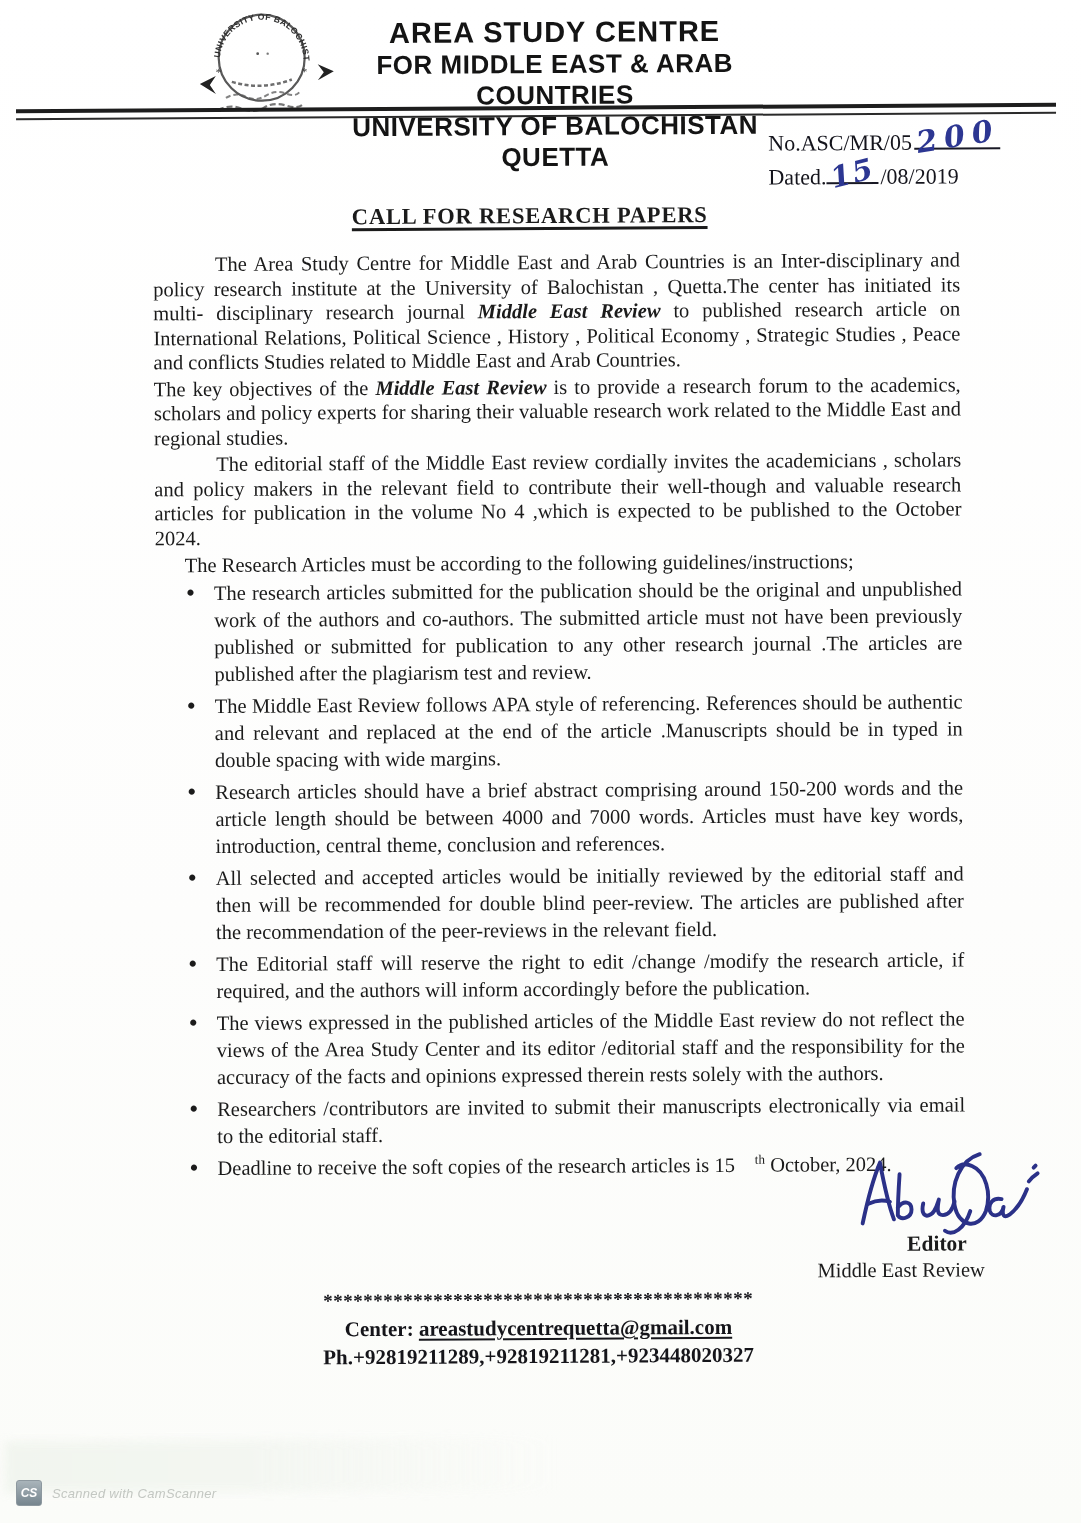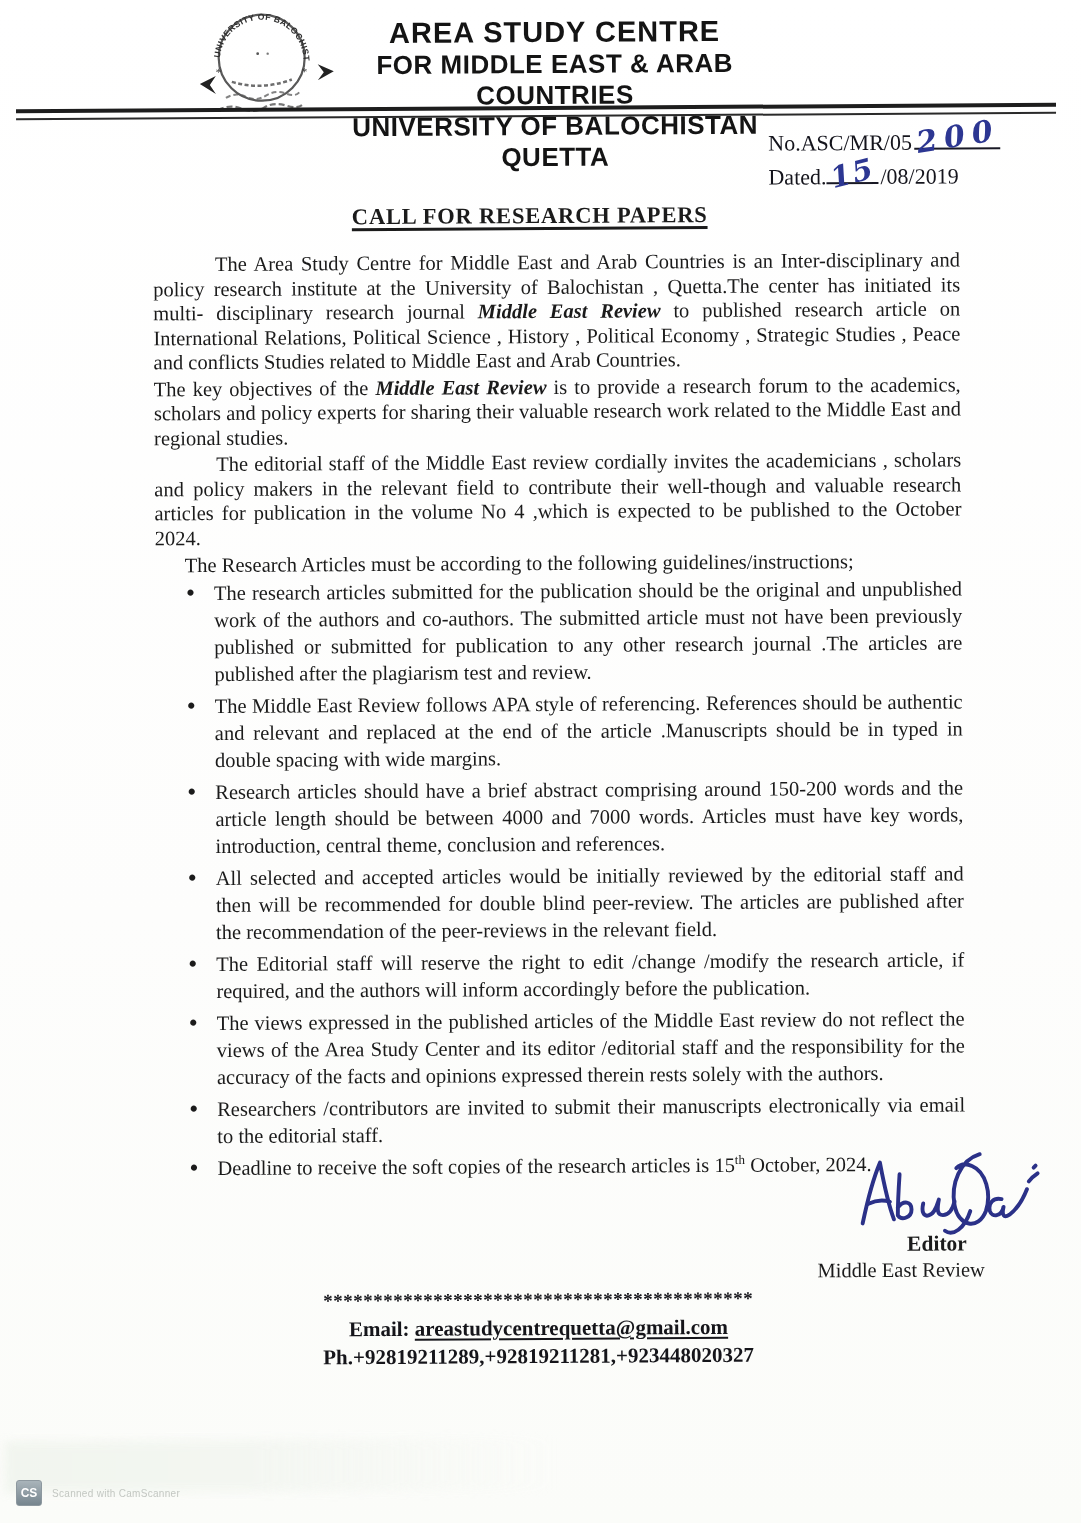--- a/index.html
+++ b/index.html
@@ -40,45 +40,45 @@
   
   .body{position:absolute;left:156px;top:250px;width:807px;font-size:20.5px;text-align:justify;}
   .body p{margin:0;}
   .p1{text-indent:62px;line-height:24.5px;}
   .p2{line-height:24.5px;margin-top:2px !important;}
   .p3{text-indent:62px;line-height:24.5px;margin-top:2px !important;}
   .guidelines{margin-left:30px !important;margin-top:3px !important;line-height:24px;text-align:left;}
   ul.bullets{list-style:none;margin:3px 0 0 0;padding:0 0 0 29px;}
   ul.bullets li{position:relative;padding-left:30px;line-height:27px;margin-bottom:5px;text-align:justify;}
   ul.bullets li::before{content:"\2022";position:absolute;left:2px;top:-1px;font-size:26px;}
-  sup{font-size:13px;vertical-align:super;line-height:0;}
+  sup{font-size:13px;vertical-align:super;line-height:0;margin-left:20px;}
 
   
   .sig-svg{position:absolute;left:852px;top:1148px;width:186px;height:100px;}
   .sig-block{position:absolute;left:800px;top:1233px;width:196px;text-align:center;}
   .editor{font-size:21.5px;font-weight:700;padding-left:72px;line-height:26px;}
   .mer{font-size:20.5px;line-height:26px;}
 
   
   .footer{position:absolute;left:150px;top:1288px;width:770px;text-align:center;font-weight:700;color:#15151a;}
   .stars{font-size:19px;letter-spacing:0.5px;line-height:24px;white-space:nowrap;}
   .email-line{font-size:21px;line-height:28px;margin-top:2px;}
   .email-addr{text-decoration:underline;text-decoration-thickness:2px;text-underline-offset:3px;}
   .phone{font-size:21px;line-height:28px;}
 
   
   .smudge{position:absolute;left:0px;top:1438px;width:620px;height:52px;
     background:linear-gradient(90deg,#f1f5ee 0%,#f3f6f1 40%,rgba(255,255,255,0) 90%);
     filter:blur(5px);opacity:0.9;}
   .cam{position:absolute;left:16px;top:1480px;display:flex;align-items:center;gap:10px;
-    font-family:"Liberation Sans", sans-serif;}
+    font-family:"Liberation Sans", sans-serif;font-style:italic;}
   .cs-box{width:24px;height:24px;border-radius:3px;display:flex;align-items:center;justify-content:center;
     background:linear-gradient(180deg,#a9b4ba 0%,#76858e 100%);color:#ffffff;
     font-size:12px;font-weight:700;letter-spacing:0;border:1px solid #8d989f;}
-  .cam-text{color:#c3c7c2;font-size:10px;letter-spacing:0.3px;}
+  .cam-text{color:#c3c7c2;font-size:13px;letter-spacing:0.3px;}
 </style>
 </head>
 <body>
 
 <div class="page">
   <div class="sheet">
 
     <div class="logo-wrap">
       <svg viewBox="0 0 150 118" width="150" height="118">
         <defs>
@@ -152,21 +152,21 @@
         <path d="M183,22 L185,20"></path>
       </g>
     </svg>
     <div class="sig-block">
       <div class="editor">Editor</div>
       <div class="mer">Middle East Review</div>
     </div>
 
     <div class="footer">
       <div class="stars">*******************************************</div>
-      <div class="email-line"><span>Email: </span><span class="email-addr">areastudycentrequetta@gmail.com</span></div>
+      <div class="email-line"><span>Center: </span><span class="email-addr">areastudycentrequetta@gmail.com</span></div>
       <div class="phone">Ph.+92819211289,+92819211281,+923448020327</div>
     </div>
 
     <div class="smudge"></div>
   </div>
 
   <div class="cam">
     <div class="cs-box">CS</div>
     <div class="cam-text">Scanned with CamScanner</div>
   </div>

